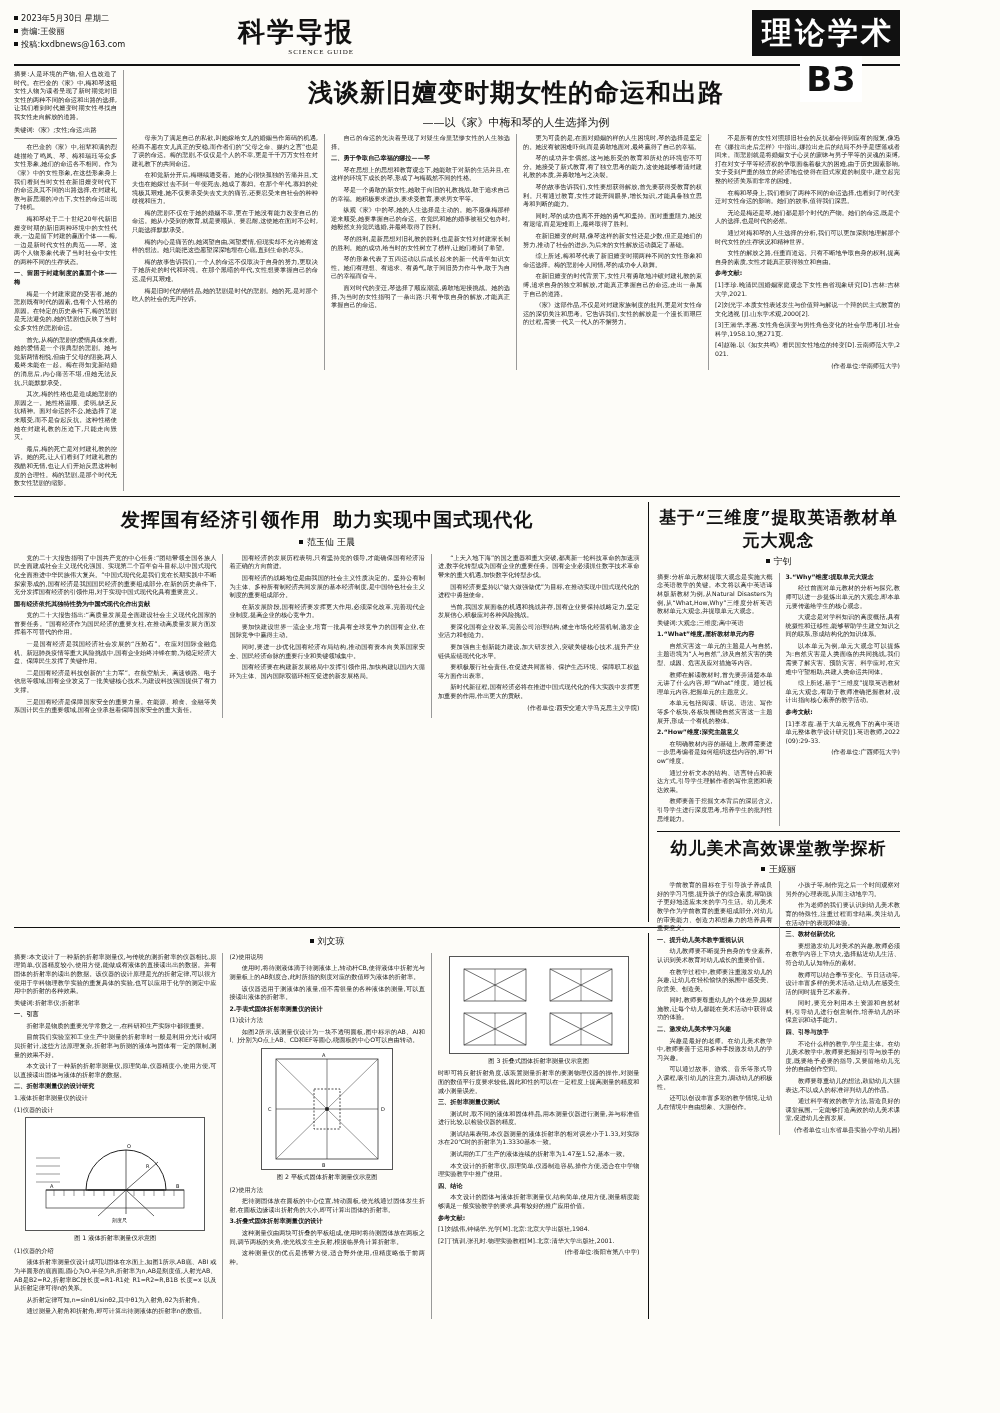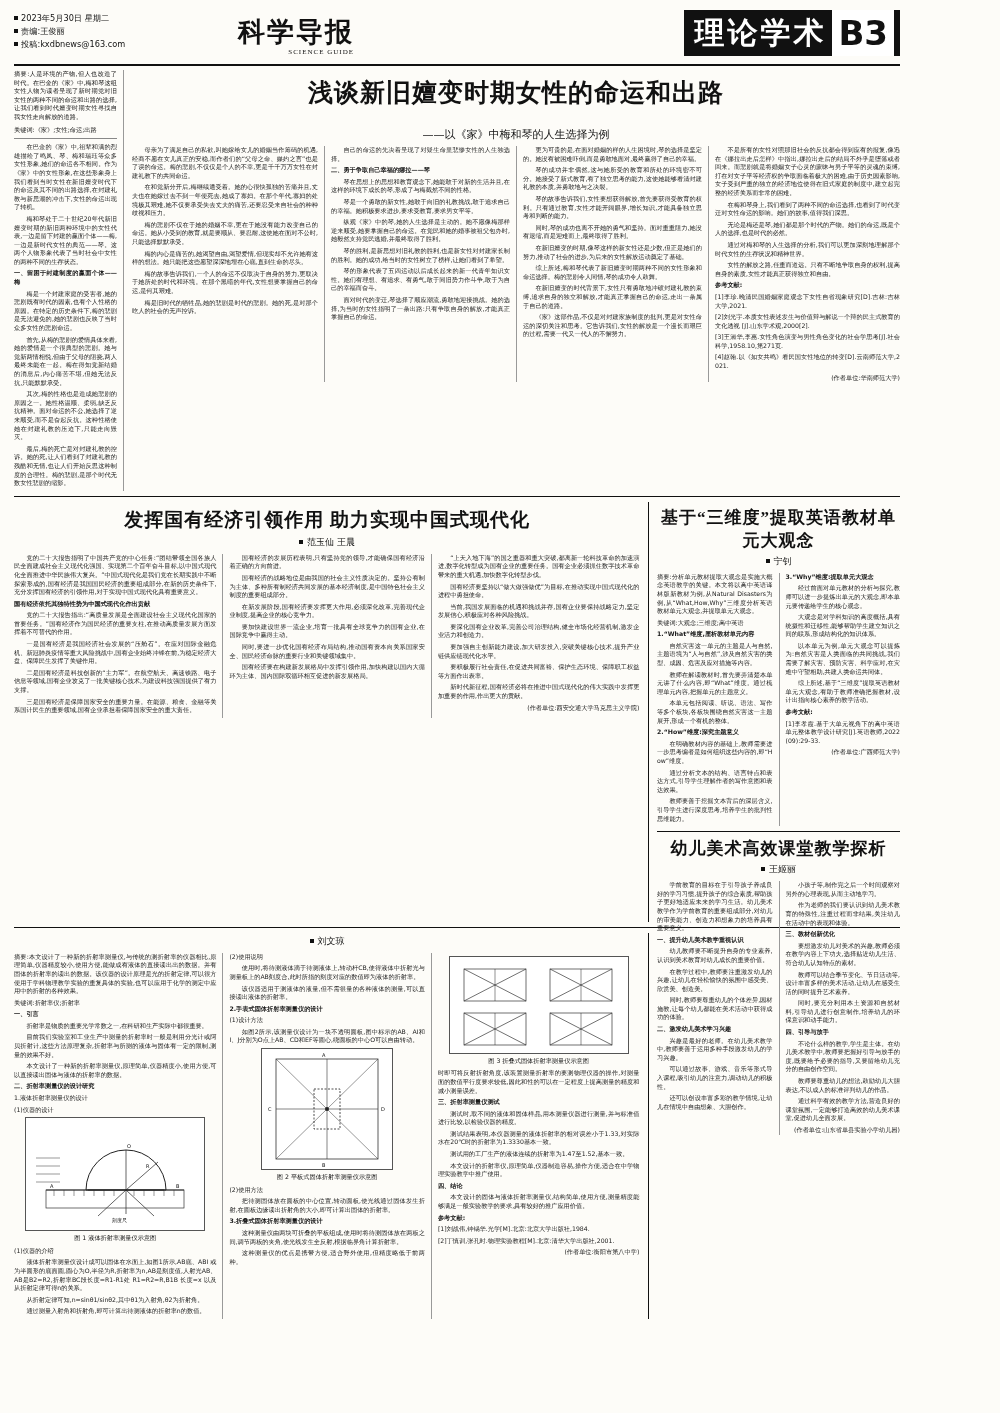--- a/index.html
+++ b/index.html
@@ -47,46 +47,47 @@
     font-size:7px;letter-spacing:1px;font-weight:normal;
     display:block;margin-top:-2px;
   }
   .mh-spacer{flex:1;}
   .mh-right{
     display:flex;align-items:center;
     background:#111;color:#fff;
     height:46px;
     padding:0 6px 0 10px;
     box-sizing:border-box;
+    flex-direction:column;
   }
   .mh-right .cn{
     font-family:"DejaVu Serif","Liberation Serif",serif;
     font-size:30px;font-weight:bold;letter-spacing:3px;
     line-height:46px;
   }
   .mh-right .pg{
     font-family:"DejaVu Sans","Liberation Sans",sans-serif;
     font-size:34px;font-weight:bold;
     background:#fff;color:#111;
     margin-left:6px;padding:0 6px;
     line-height:46px;
   }
   
   .rule{border-top:1px solid #111;margin:5px 0;}
   .rule-thin{border-top:1px solid #888;margin:4px 0;}
   .vrule{border-left:1px solid #999;}
   .headline{
-    font-family:Liberation Serif, serif;
+    font-family:Liberation Mono, monospace;
     font-weight:bold;text-align:center;color:#111;
   }
   .h1{font-size:25px;letter-spacing:1px;margin:6px 0 3px;}
   .h2{font-size:19px;letter-spacing:1px;margin:5px 0 3px;}
   .h3{font-size:17px;letter-spacing:1px;margin:4px 0 3px;}
   .sub-headline{
-    text-align:center;font-size:11px;margin:18px 0 4px;color:#111;
+    text-align:center;font-size:11px;margin:6px 0 4px;color:#111;
     font-family:"DejaVu Serif","Liberation Serif",serif;
   }
   .byline{
     text-align:center;font-size:9px;margin:2px 0 5px;color:#111;
   }
   .byline:before{
     content:"";display:inline-block;width:4px;height:4px;
     background:#111;margin-right:4px;vertical-align:1px;
   }
   .body-col{

